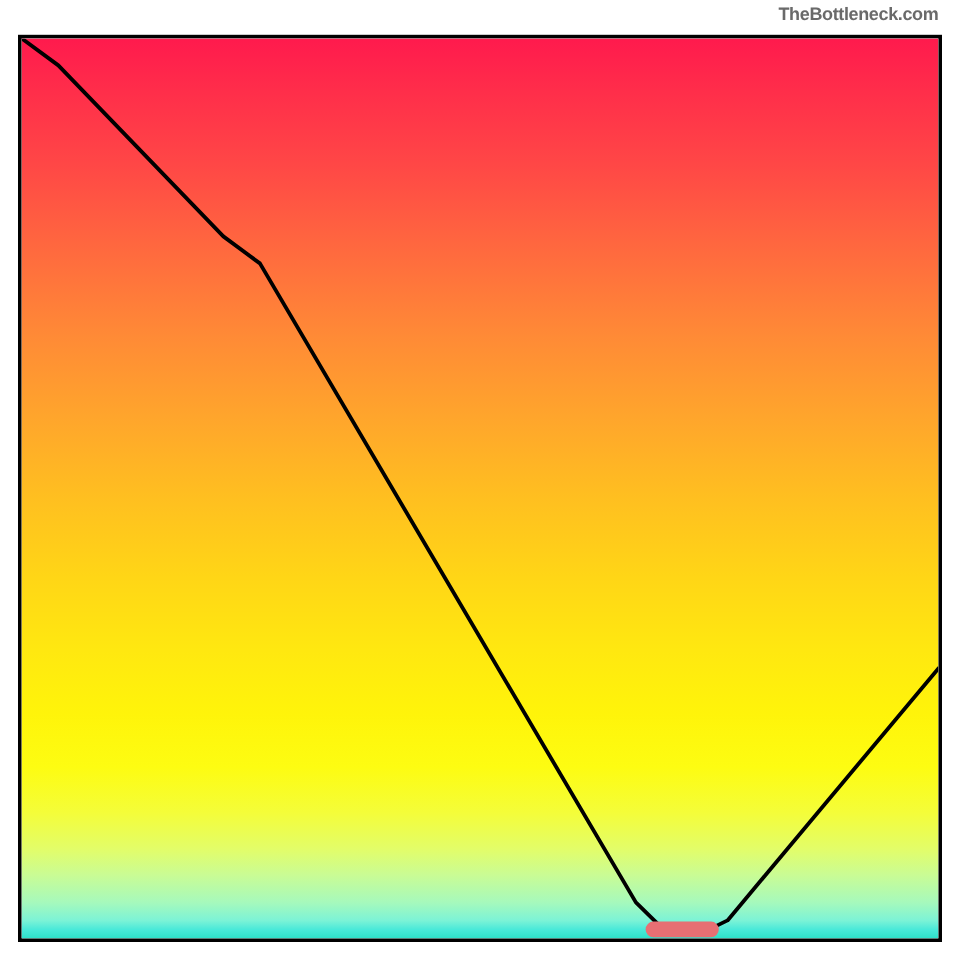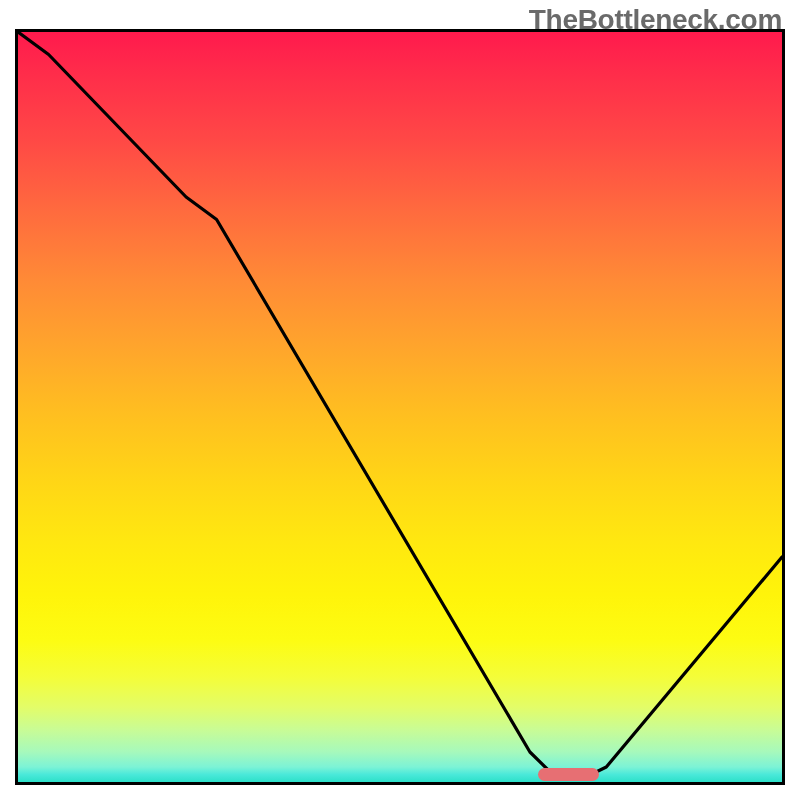--- a/index.html
+++ b/index.html
@@ -7,21 +7,21 @@
     width: 800px;
     height: 800px;
     background: #ffffff;
     font-family: Arial, sans-serif;
     position: relative;
   }
   .watermark {
     position: absolute;
     top: 4px;
     right: 18px;
-    font-size: 28px;
+    font-size: 15px;
     font-weight: bold;
     color: #6a6a6a;
     letter-spacing: -0.3px;
   }
   .plot-area {
     position: absolute;
     top: 29px;
     left: 15px;
     width: 770px;
     height: 756px;

